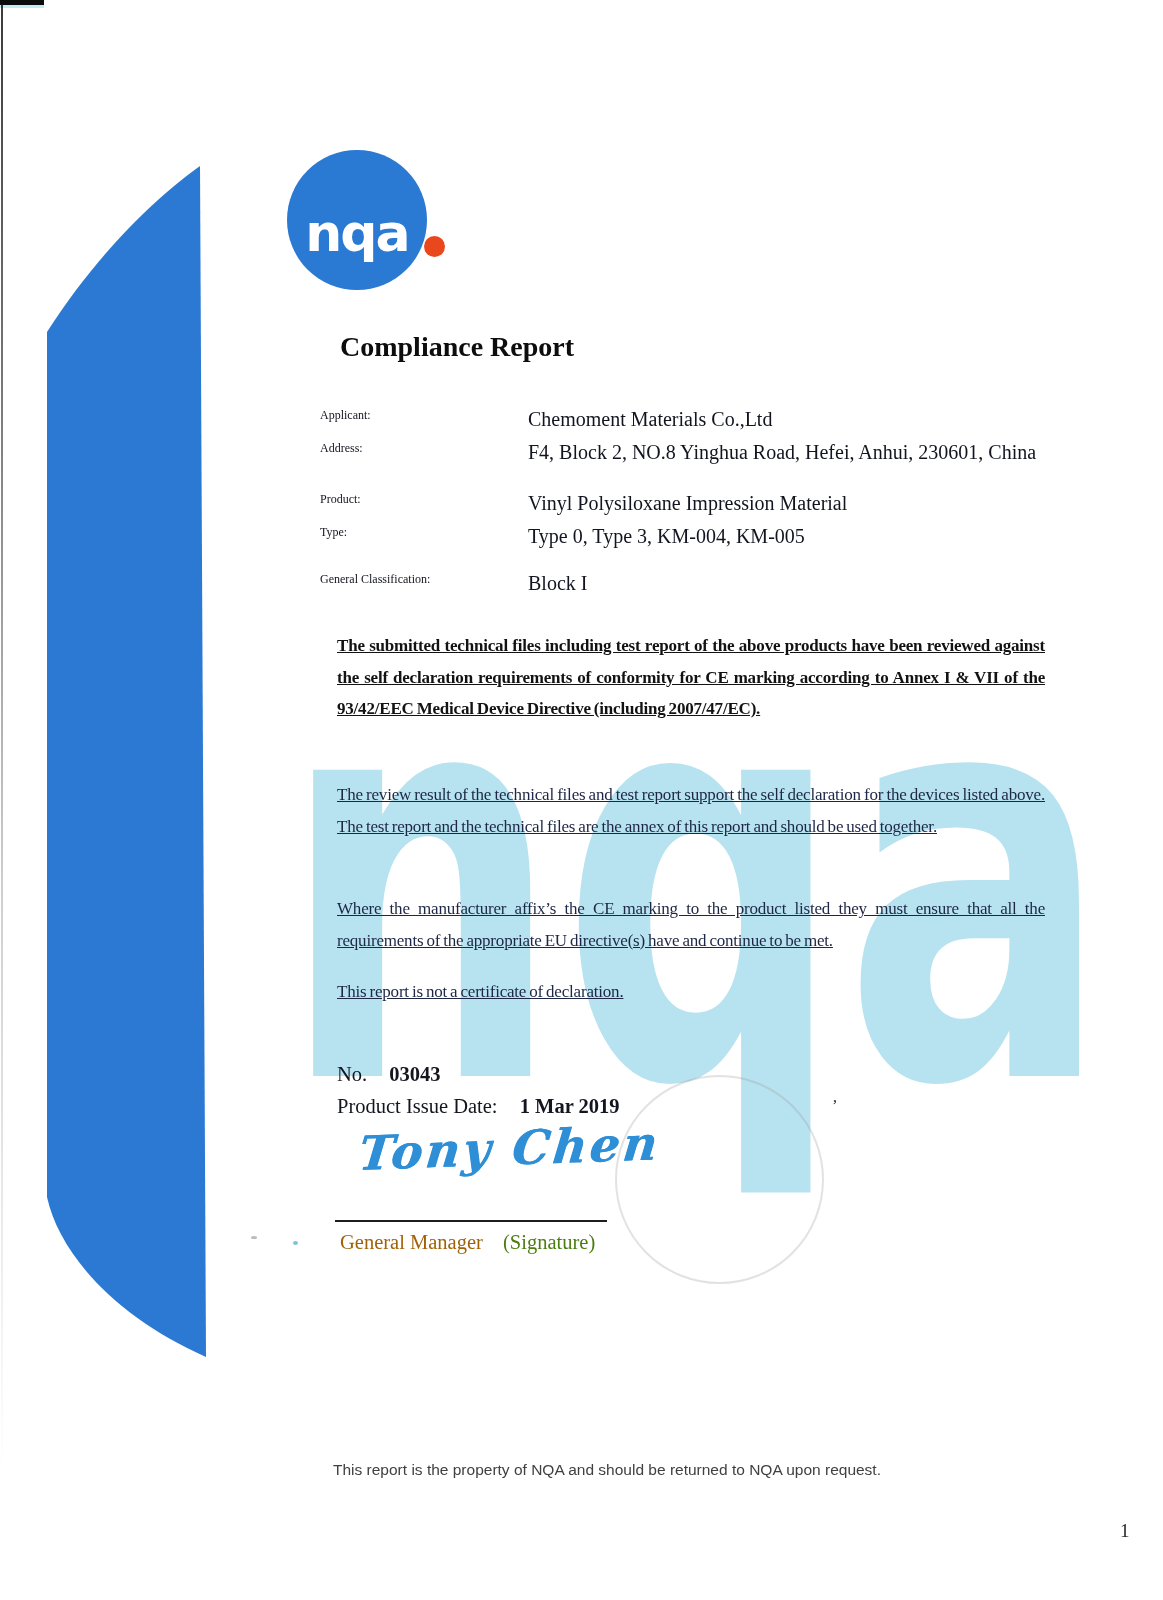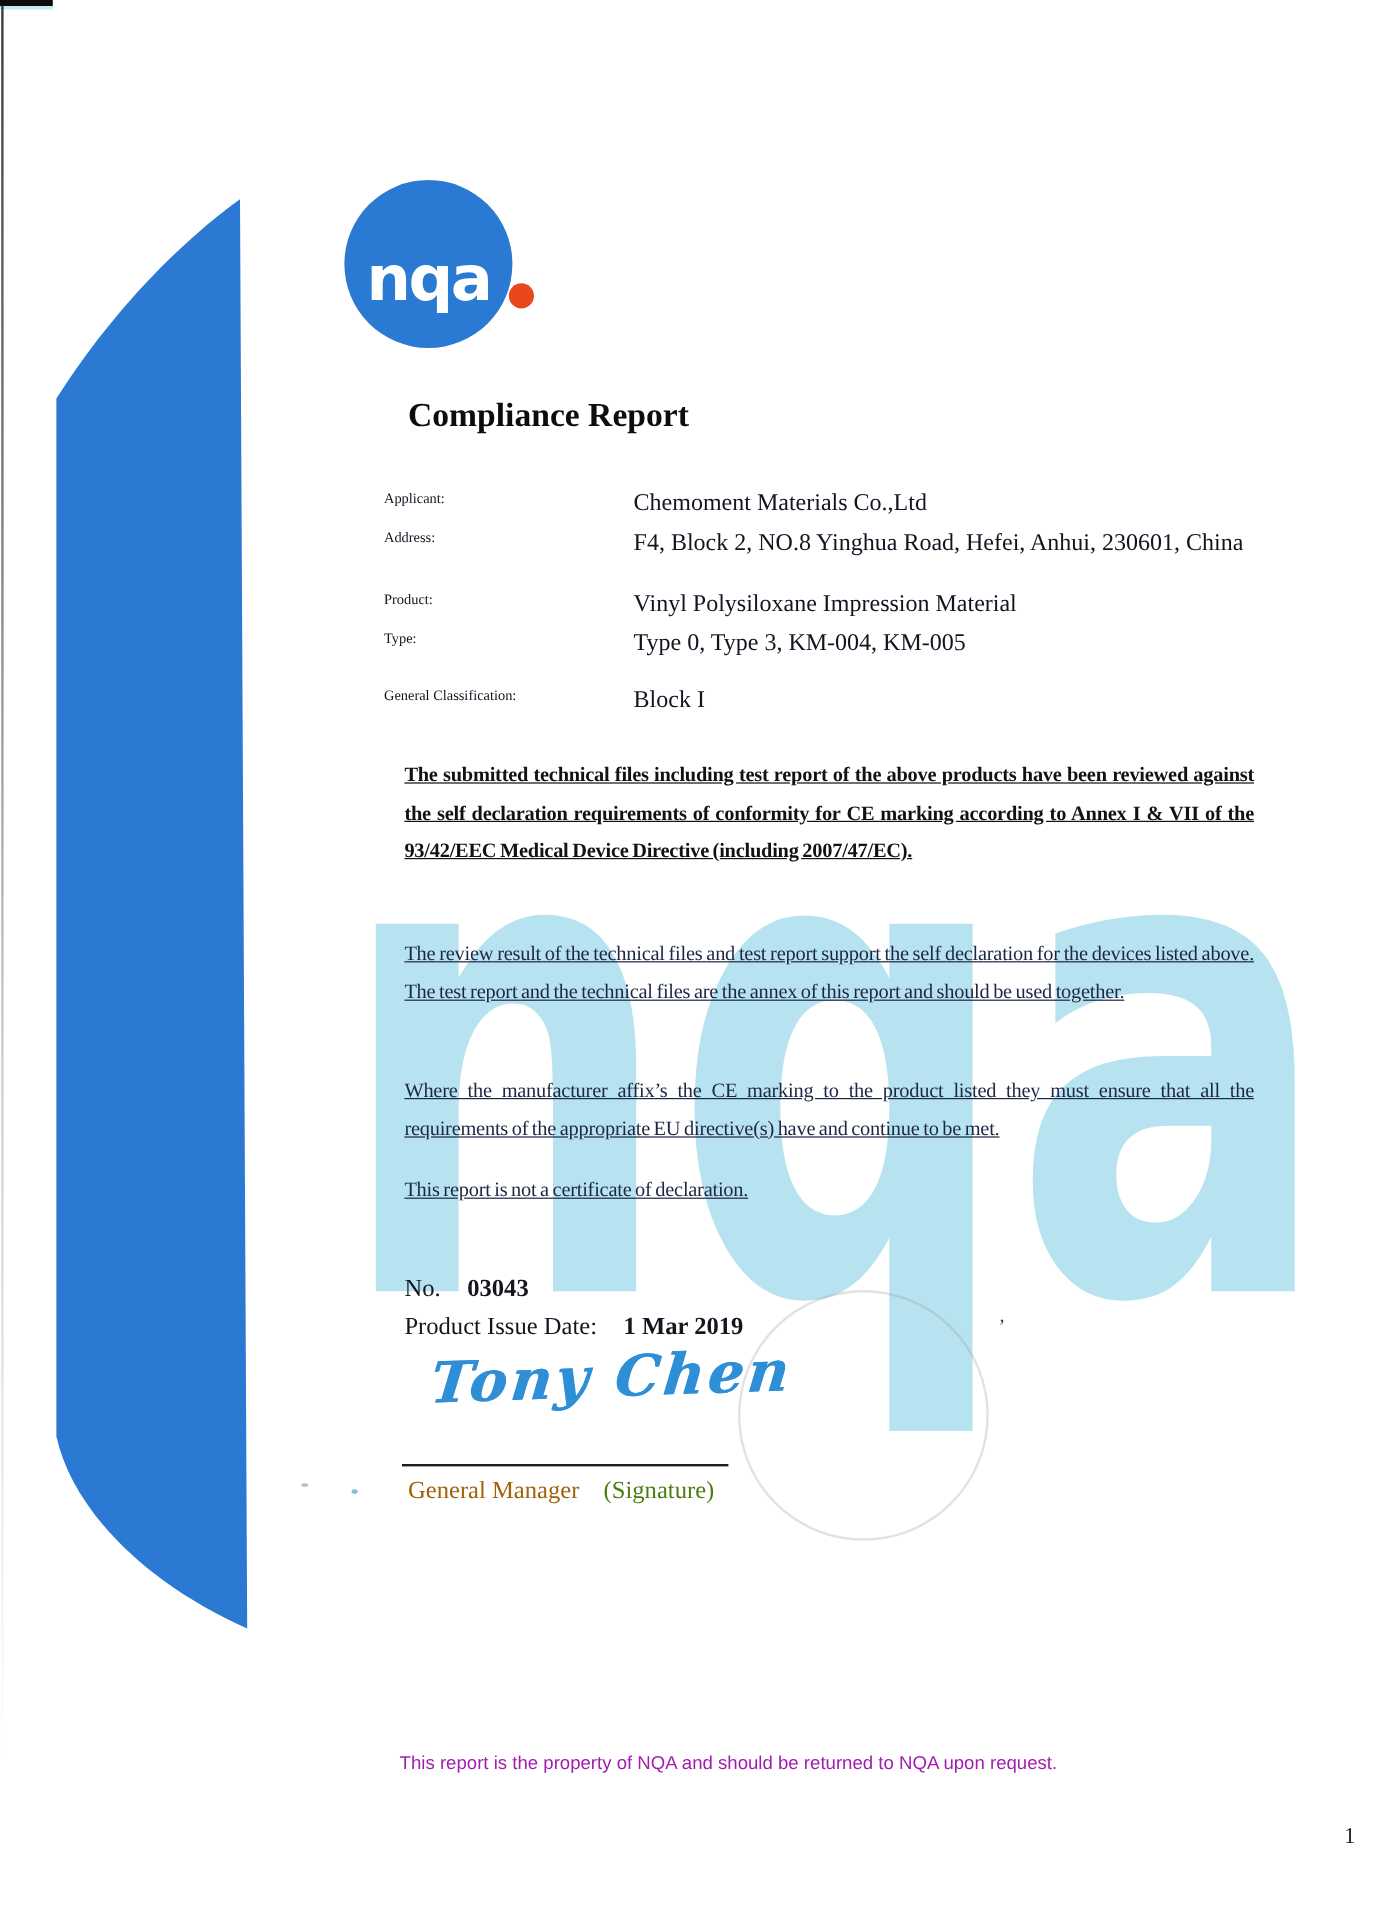--- a/index.html
+++ b/index.html
@@ -57,21 +57,21 @@
   }
   .stamp-circle { left:615px; top:1075px; width:205px; height:205px; border-radius:50%;
                   border:2px solid rgba(150,150,150,0.28); z-index:1; }
 
   .sig-line { left:335px; top:1220px; width:272px; height:0;
               border-top:2px solid #1d1d1d; z-index:2; }
   .sig-role    { left:340px; top:1231px; font-size:20.5px; color:#a16207; z-index:2; }
   .sig-caption { left:503px; top:1231px; font-size:20.5px; color:#4d7c0f; z-index:2; }
 
   .footer { left:333px; top:1461px; font-family:"Liberation Sans", sans-serif;
-            font-size:15.5px; color:#a21caf; z-index:2; }
+            font-size:15.5px; color:#404040; z-index:2; }
   .page-number { left:1120px; top:1520px; font-size:19px; color:#26262e; z-index:2; }
 
   .apostrophe-artifact { left:832px; top:1096px; font-size:17px; color:#3a3a46; z-index:2;
                          font-family:"Liberation Serif", serif; }
   .speck-teal { left:293px; top:1241px; width:5px; height:4px; background:rgba(70,170,190,.7);
                 border-radius:50%; z-index:2; }
   .speck-gray { left:251px; top:1236px; width:6px; height:3px; background:rgba(120,120,120,.5);
                 border-radius:50%; z-index:2; }
 </style>
 </head>

